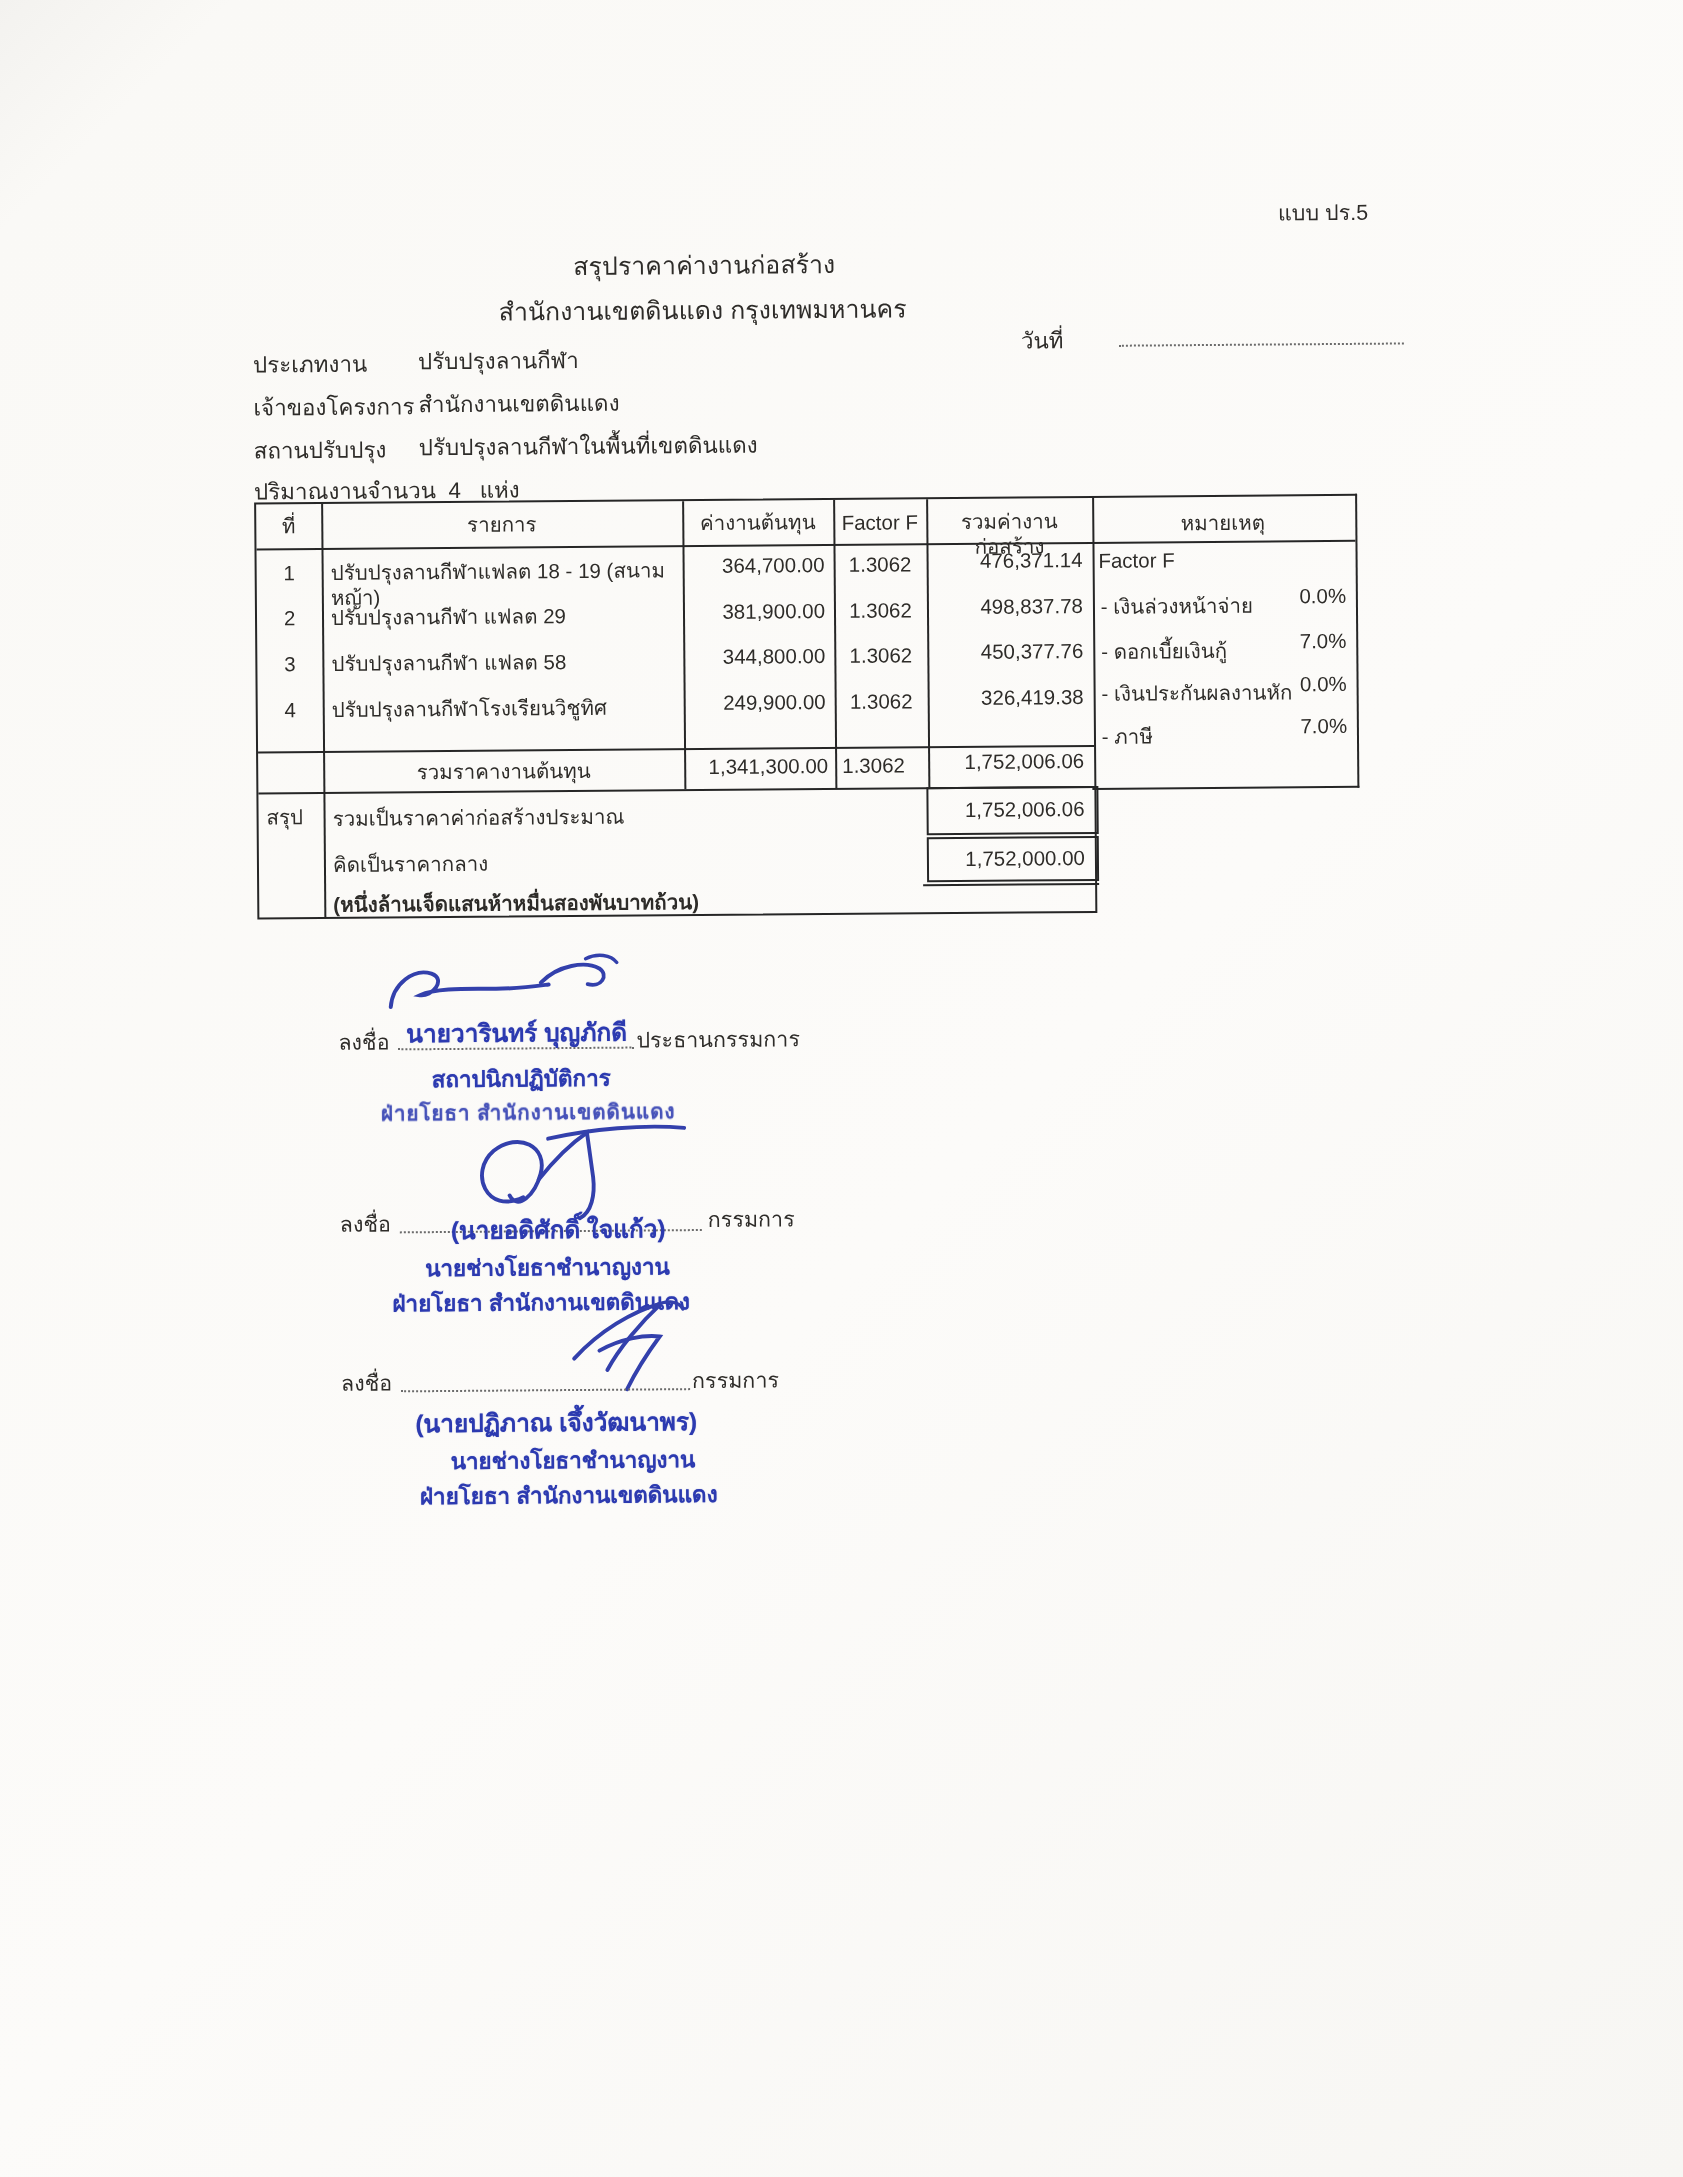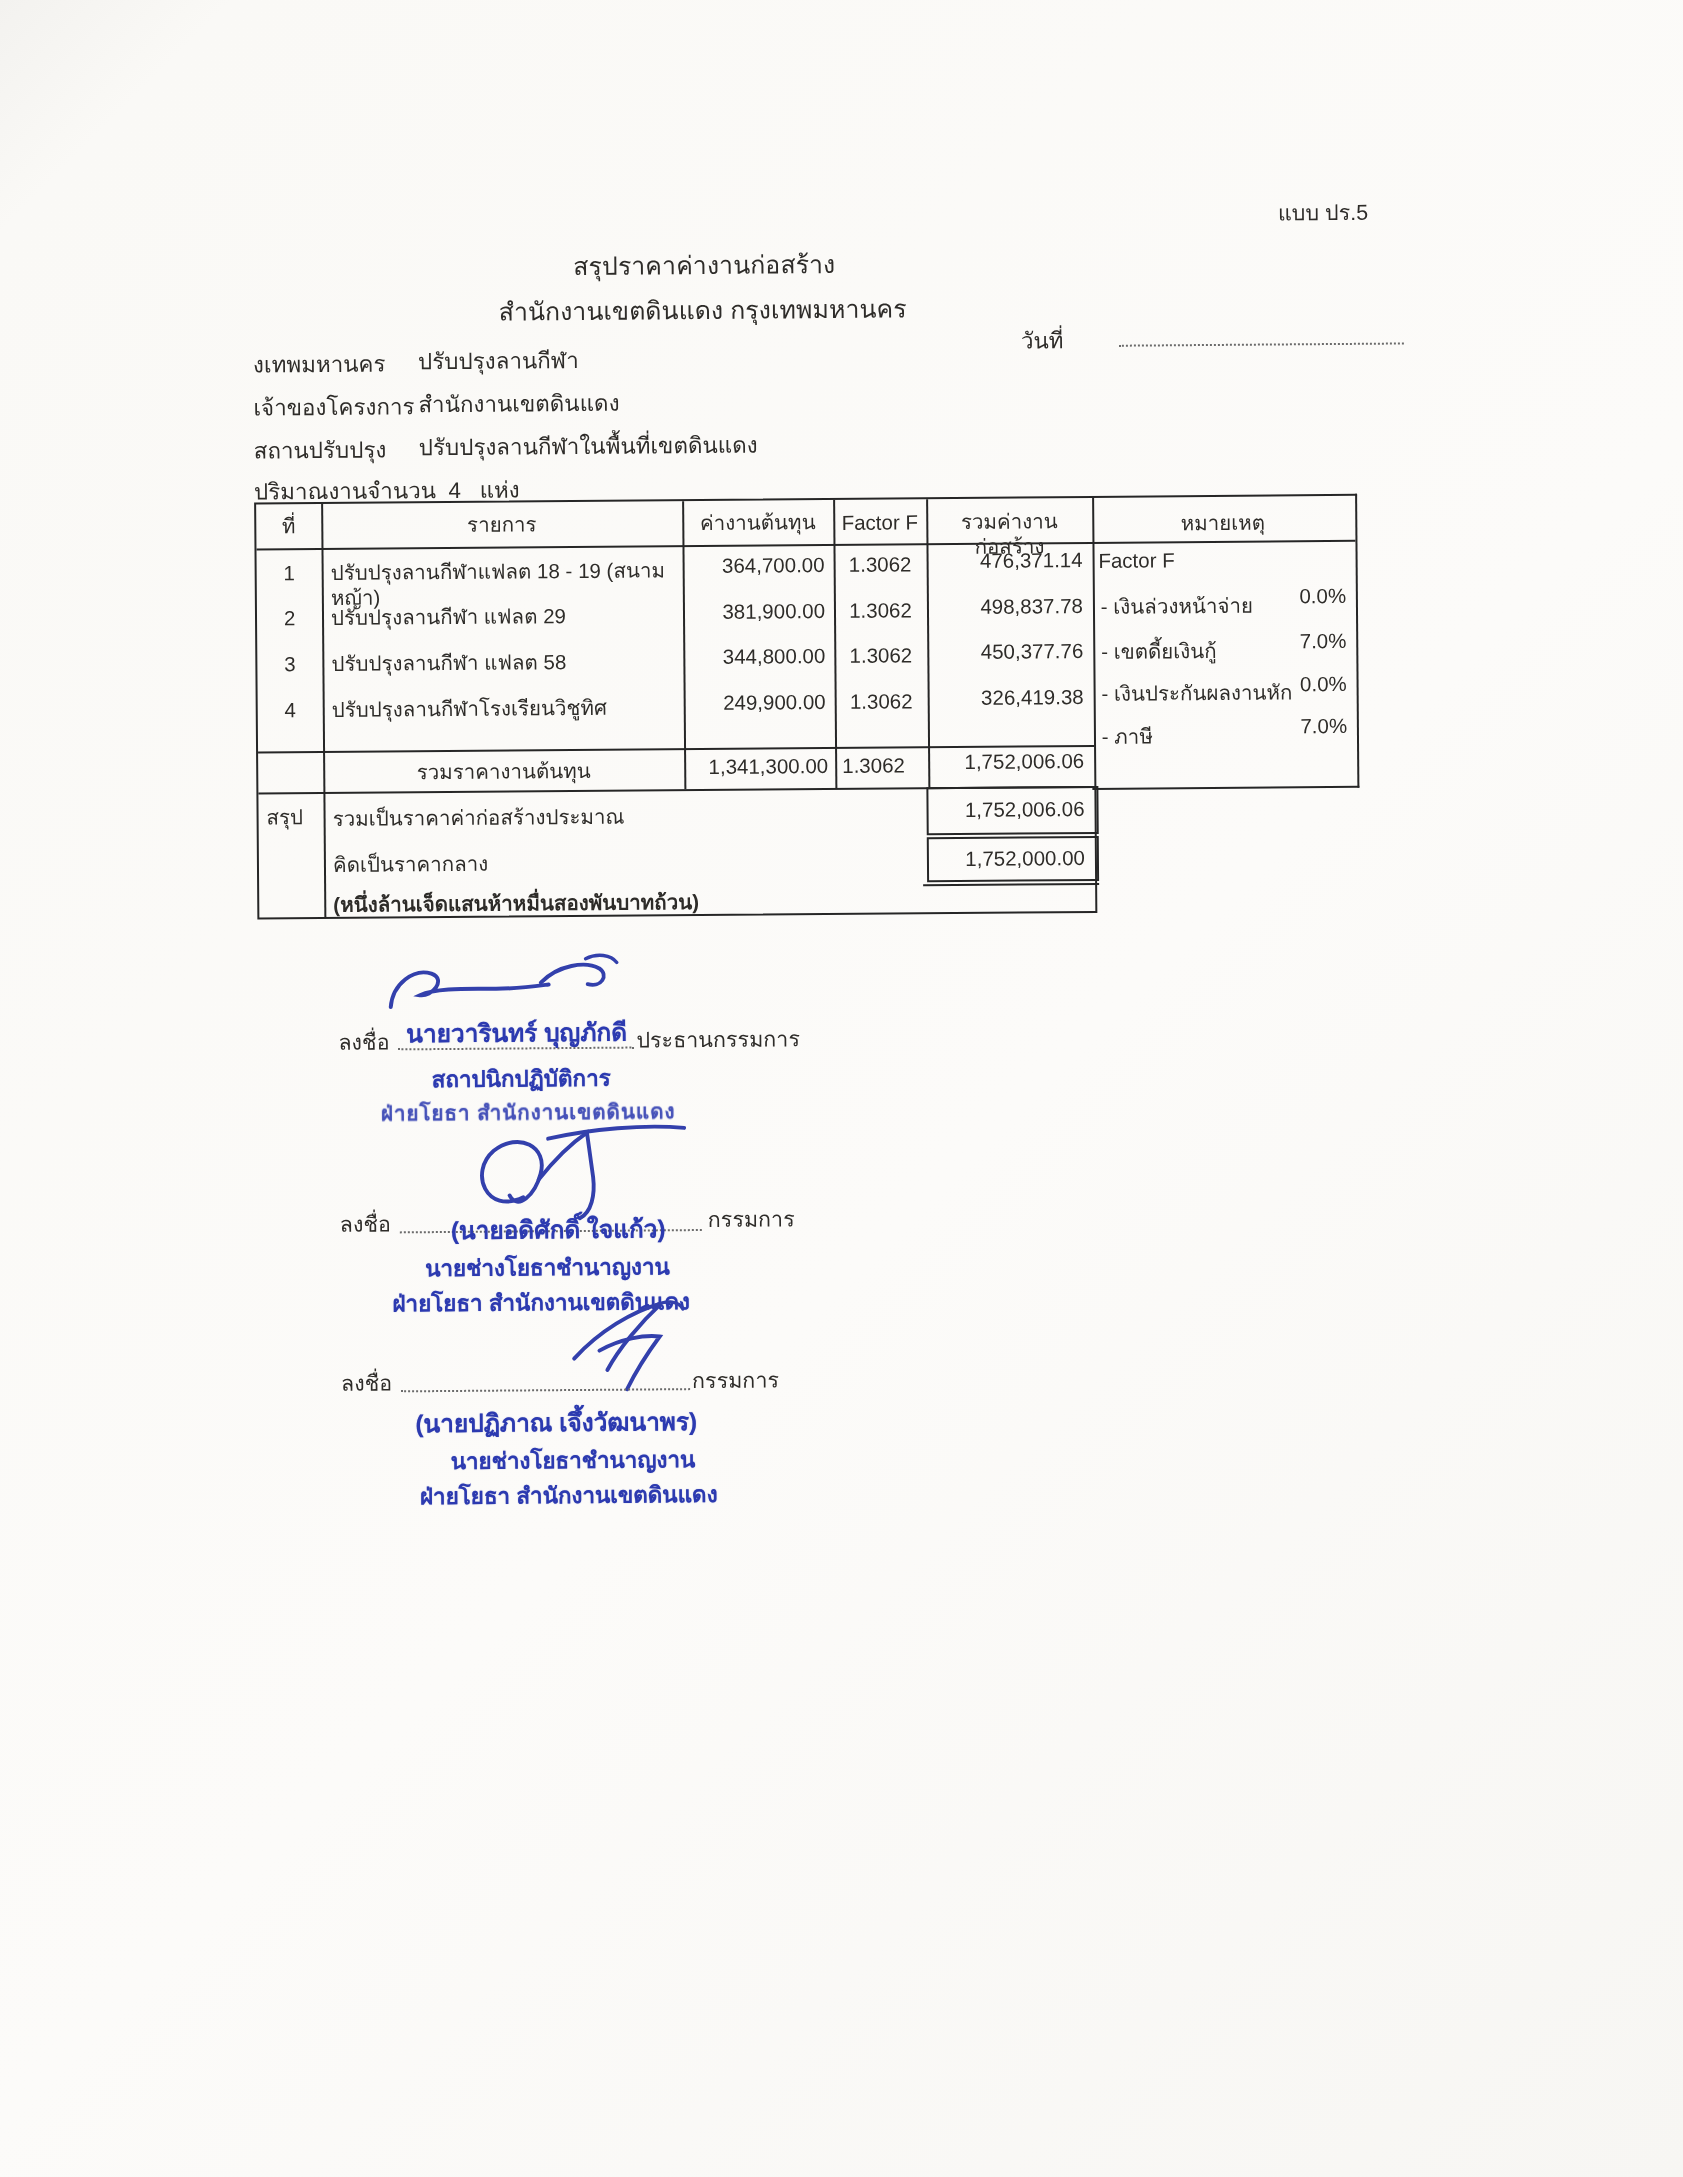--- a/index.html
+++ b/index.html
@@ -35,21 +35,21 @@
 <body>
 
 <div id="sheet">
 
   <div class="abs t22" style="left:1282px;top:200px;">แบบ ปร.5</div>
   <div class="abs t26 ctr" style="left:0;top:245px;width:1416px;">สรุปราคาค่างานก่อสร้าง</div>
   <div class="abs t26 ctr" style="left:0;top:290px;width:1412px;">สำนักงานเขตดินแดง กรุงเทพมหานคร</div>
   <div class="abs t23" style="left:1024px;top:325px;">วันที่</div>
   <div class="abs dotline" style="left:1122px;top:347px;width:285px;"></div>
 
-  <div class="abs t23" style="left:256px;top:343px;">งเทพมหานคร</div>
+  <div class="abs t23" style="left:256px;top:343px;">ประเภทงาน</div>
   <div class="abs t23" style="left:421px;top:341px;">ปรับปรุงลานกีฬา</div>
   <div class="abs t23" style="left:256px;top:386px;">เจ้าของโครงการ</div>
   <div class="abs t23" style="left:421px;top:384px;">สำนักงานเขตดินแดง</div>
   <div class="abs t23" style="left:256px;top:429px;">สถานปรับปรุง</div>
   <div class="abs t23" style="left:421px;top:427px;">ปรับปรุงลานกีฬาในพื้นที่เขตดินแดง</div>
   <div class="abs t23" style="left:256px;top:470px;white-space:pre;">ปริมาณงานจำนวน  4   แห่ง</div>
 
   <div class="abs" id="tbl">
 
     <div class="hl" style="top:44px;"></div>
@@ -107,21 +107,21 @@
     </div>
     <div class="abs" style="left:664px;top:385px;width:176px;height:0;border-top:2.9px solid #262626;"></div>
   </div>
 
   <div class="abs" id="notes">
     <div class="hl" style="top:44px;"></div>
     <div class="nitem ctr t22" style="left:0;top:8.8px;width:100%;">หมายเหตุ</div>
     <div class="nitem" style="left:7.8px;top:51px;">Factor F</div>
     <div class="nitem" style="left:9.8px;top:92px;">- เงินล่วงหน้าจ่าย</div>
     <div class="nitem" style="right:9.8px;top:88px;">0.0%</div>
-    <div class="nitem" style="left:9.8px;top:137px;">- เขตดี้ยเงินกู้</div>
+    <div class="nitem" style="left:9.8px;top:137px;">- ดอกเบี้ยเงินกู้</div>
     <div class="nitem" style="right:9.8px;top:133px;">7.0%</div>
     <div class="nitem" style="left:9.8px;top:179px;">- เงินประกันผลงานหัก</div>
     <div class="nitem" style="right:9.8px;top:176px;">0.0%</div>
     <div class="nitem" style="left:9.8px;top:222px;">- ภาษี</div>
     <div class="nitem" style="right:9.8px;top:218px;">7.0%</div>
   </div>
 
   <svg class="sig-svg" style="left:375px;top:948px;" width="283" height="90" viewBox="0 0 290 92">
     <path d="M14,58 C16,34 38,18 56,24 C72,30 56,48 44,46 C62,38 96,40 122,40 C146,40 160,38 176,36" fill="none" stroke="#3340ac" stroke-width="4" stroke-linecap="round"></path>
     <path d="M168,34 C186,16 214,12 228,20 C238,27 230,40 216,36" fill="none" stroke="#3340ac" stroke-width="4" stroke-linecap="round"></path>

